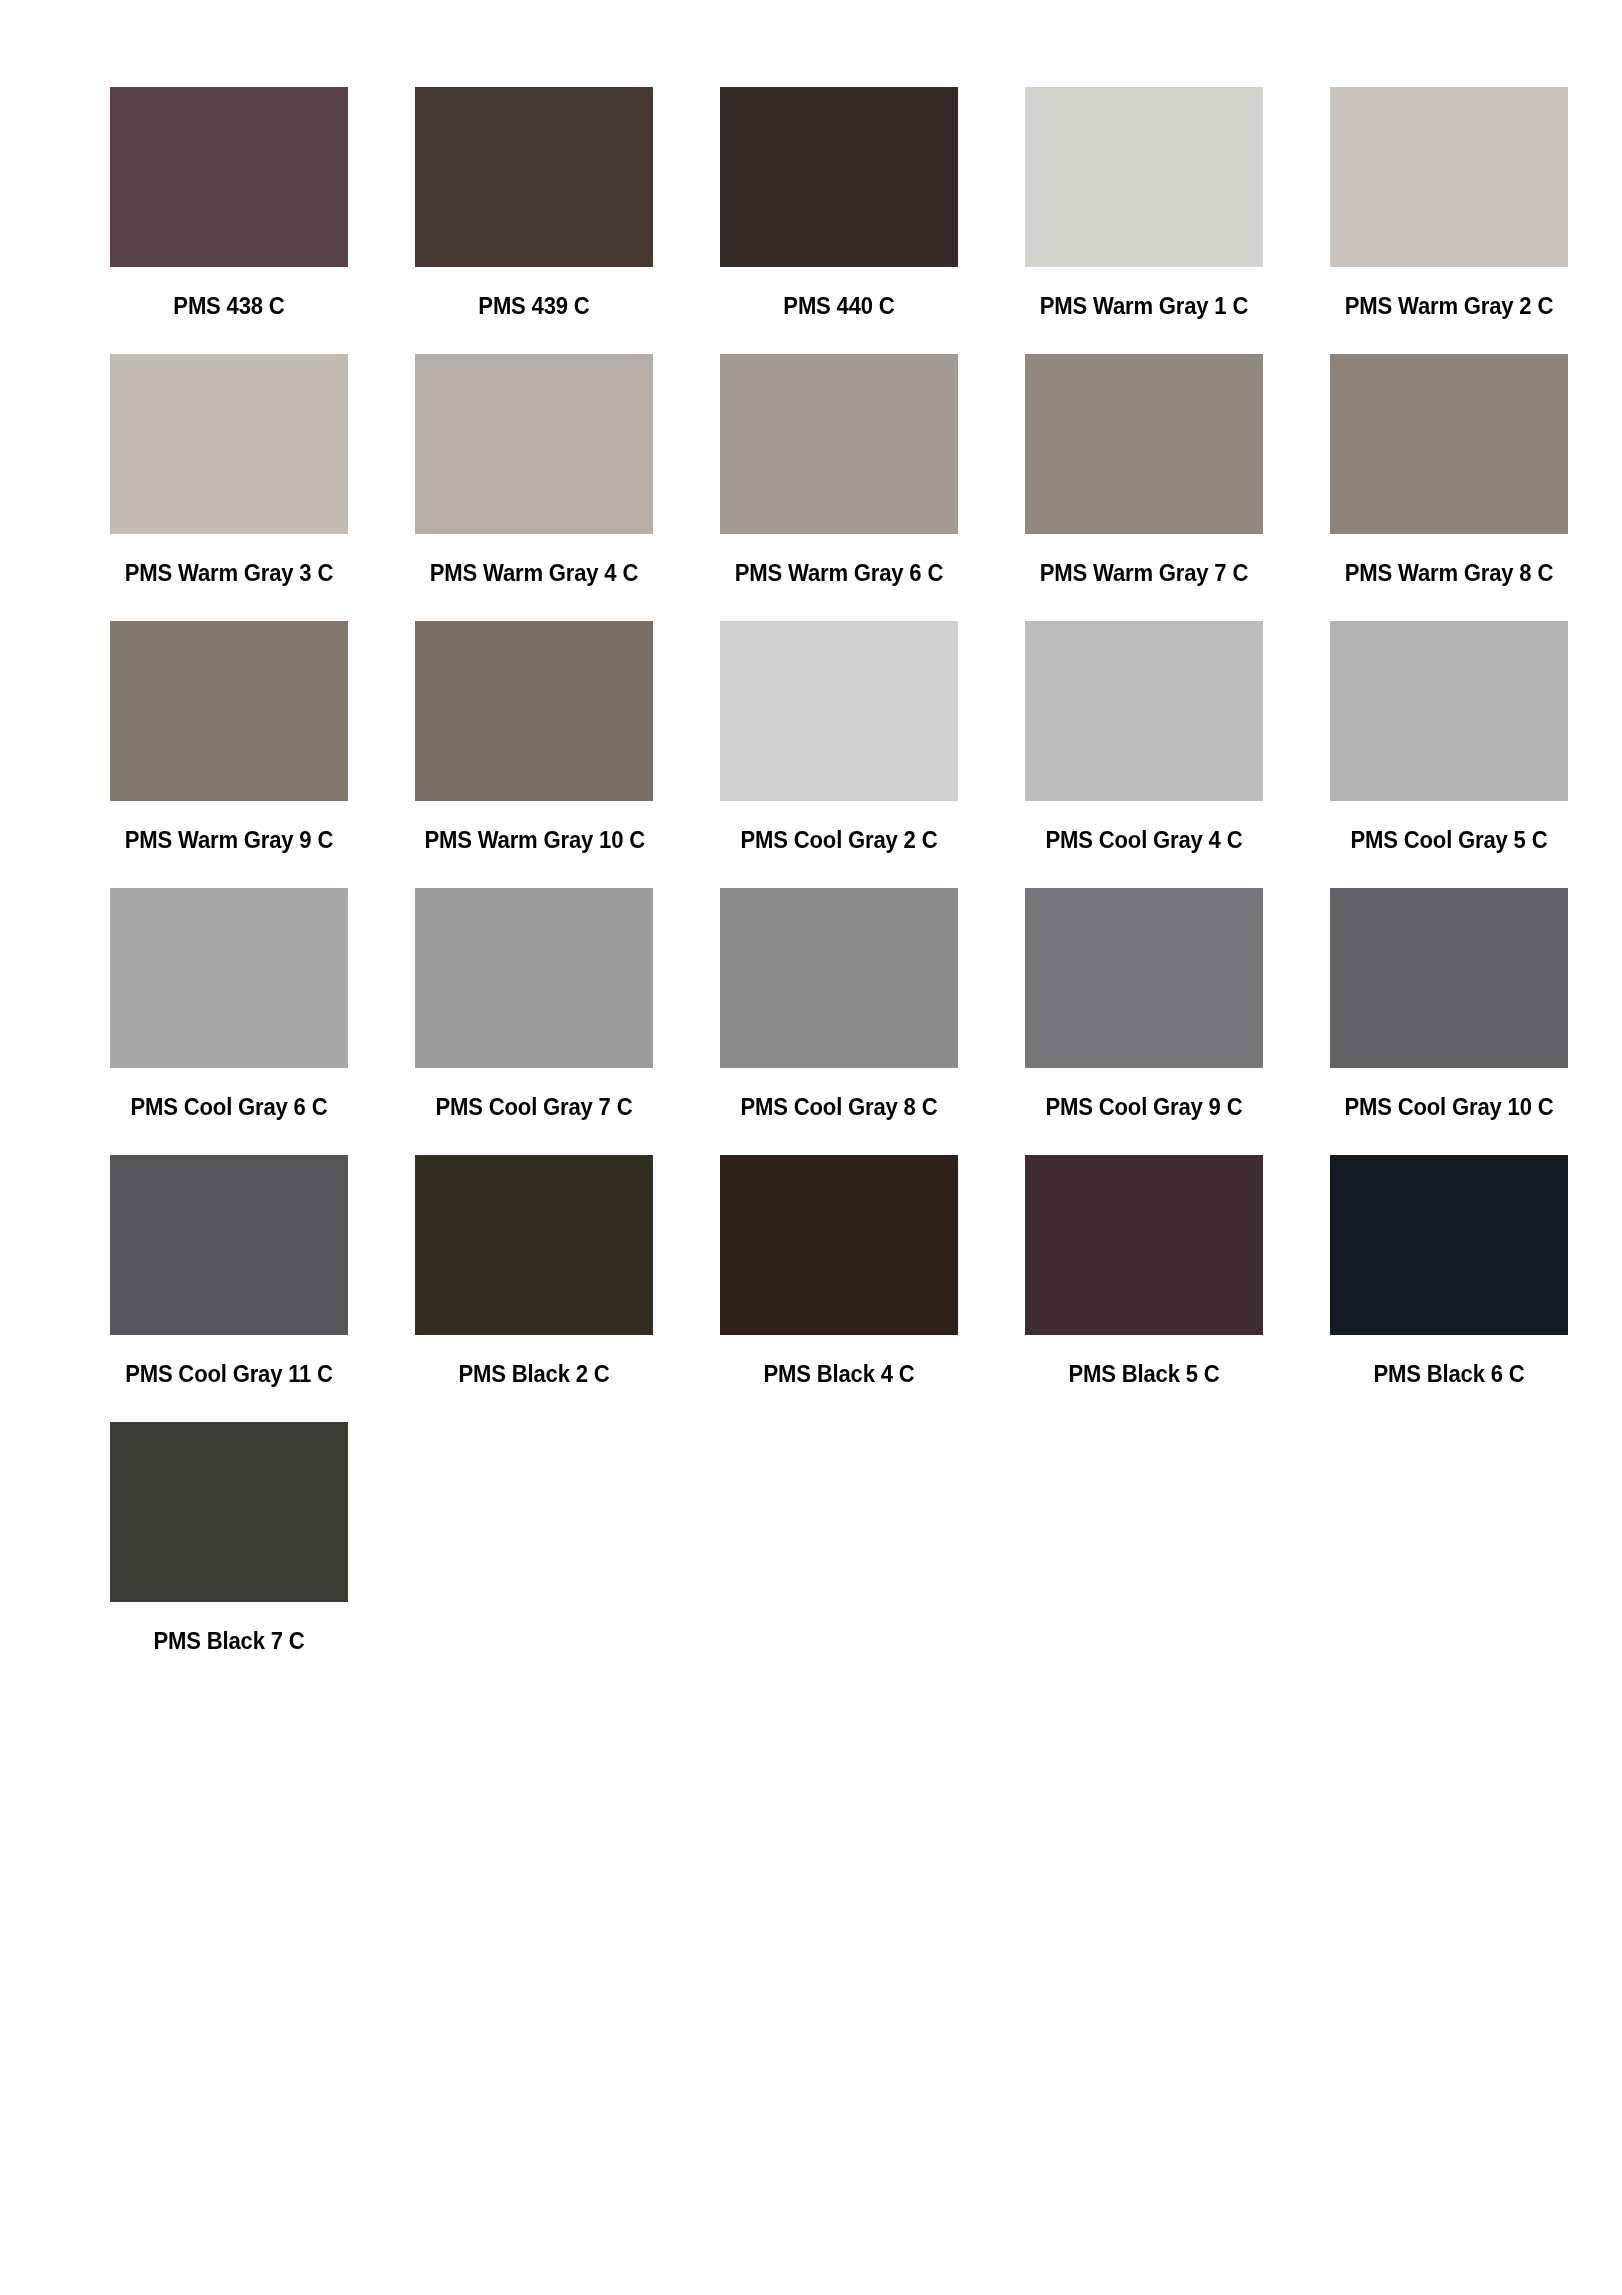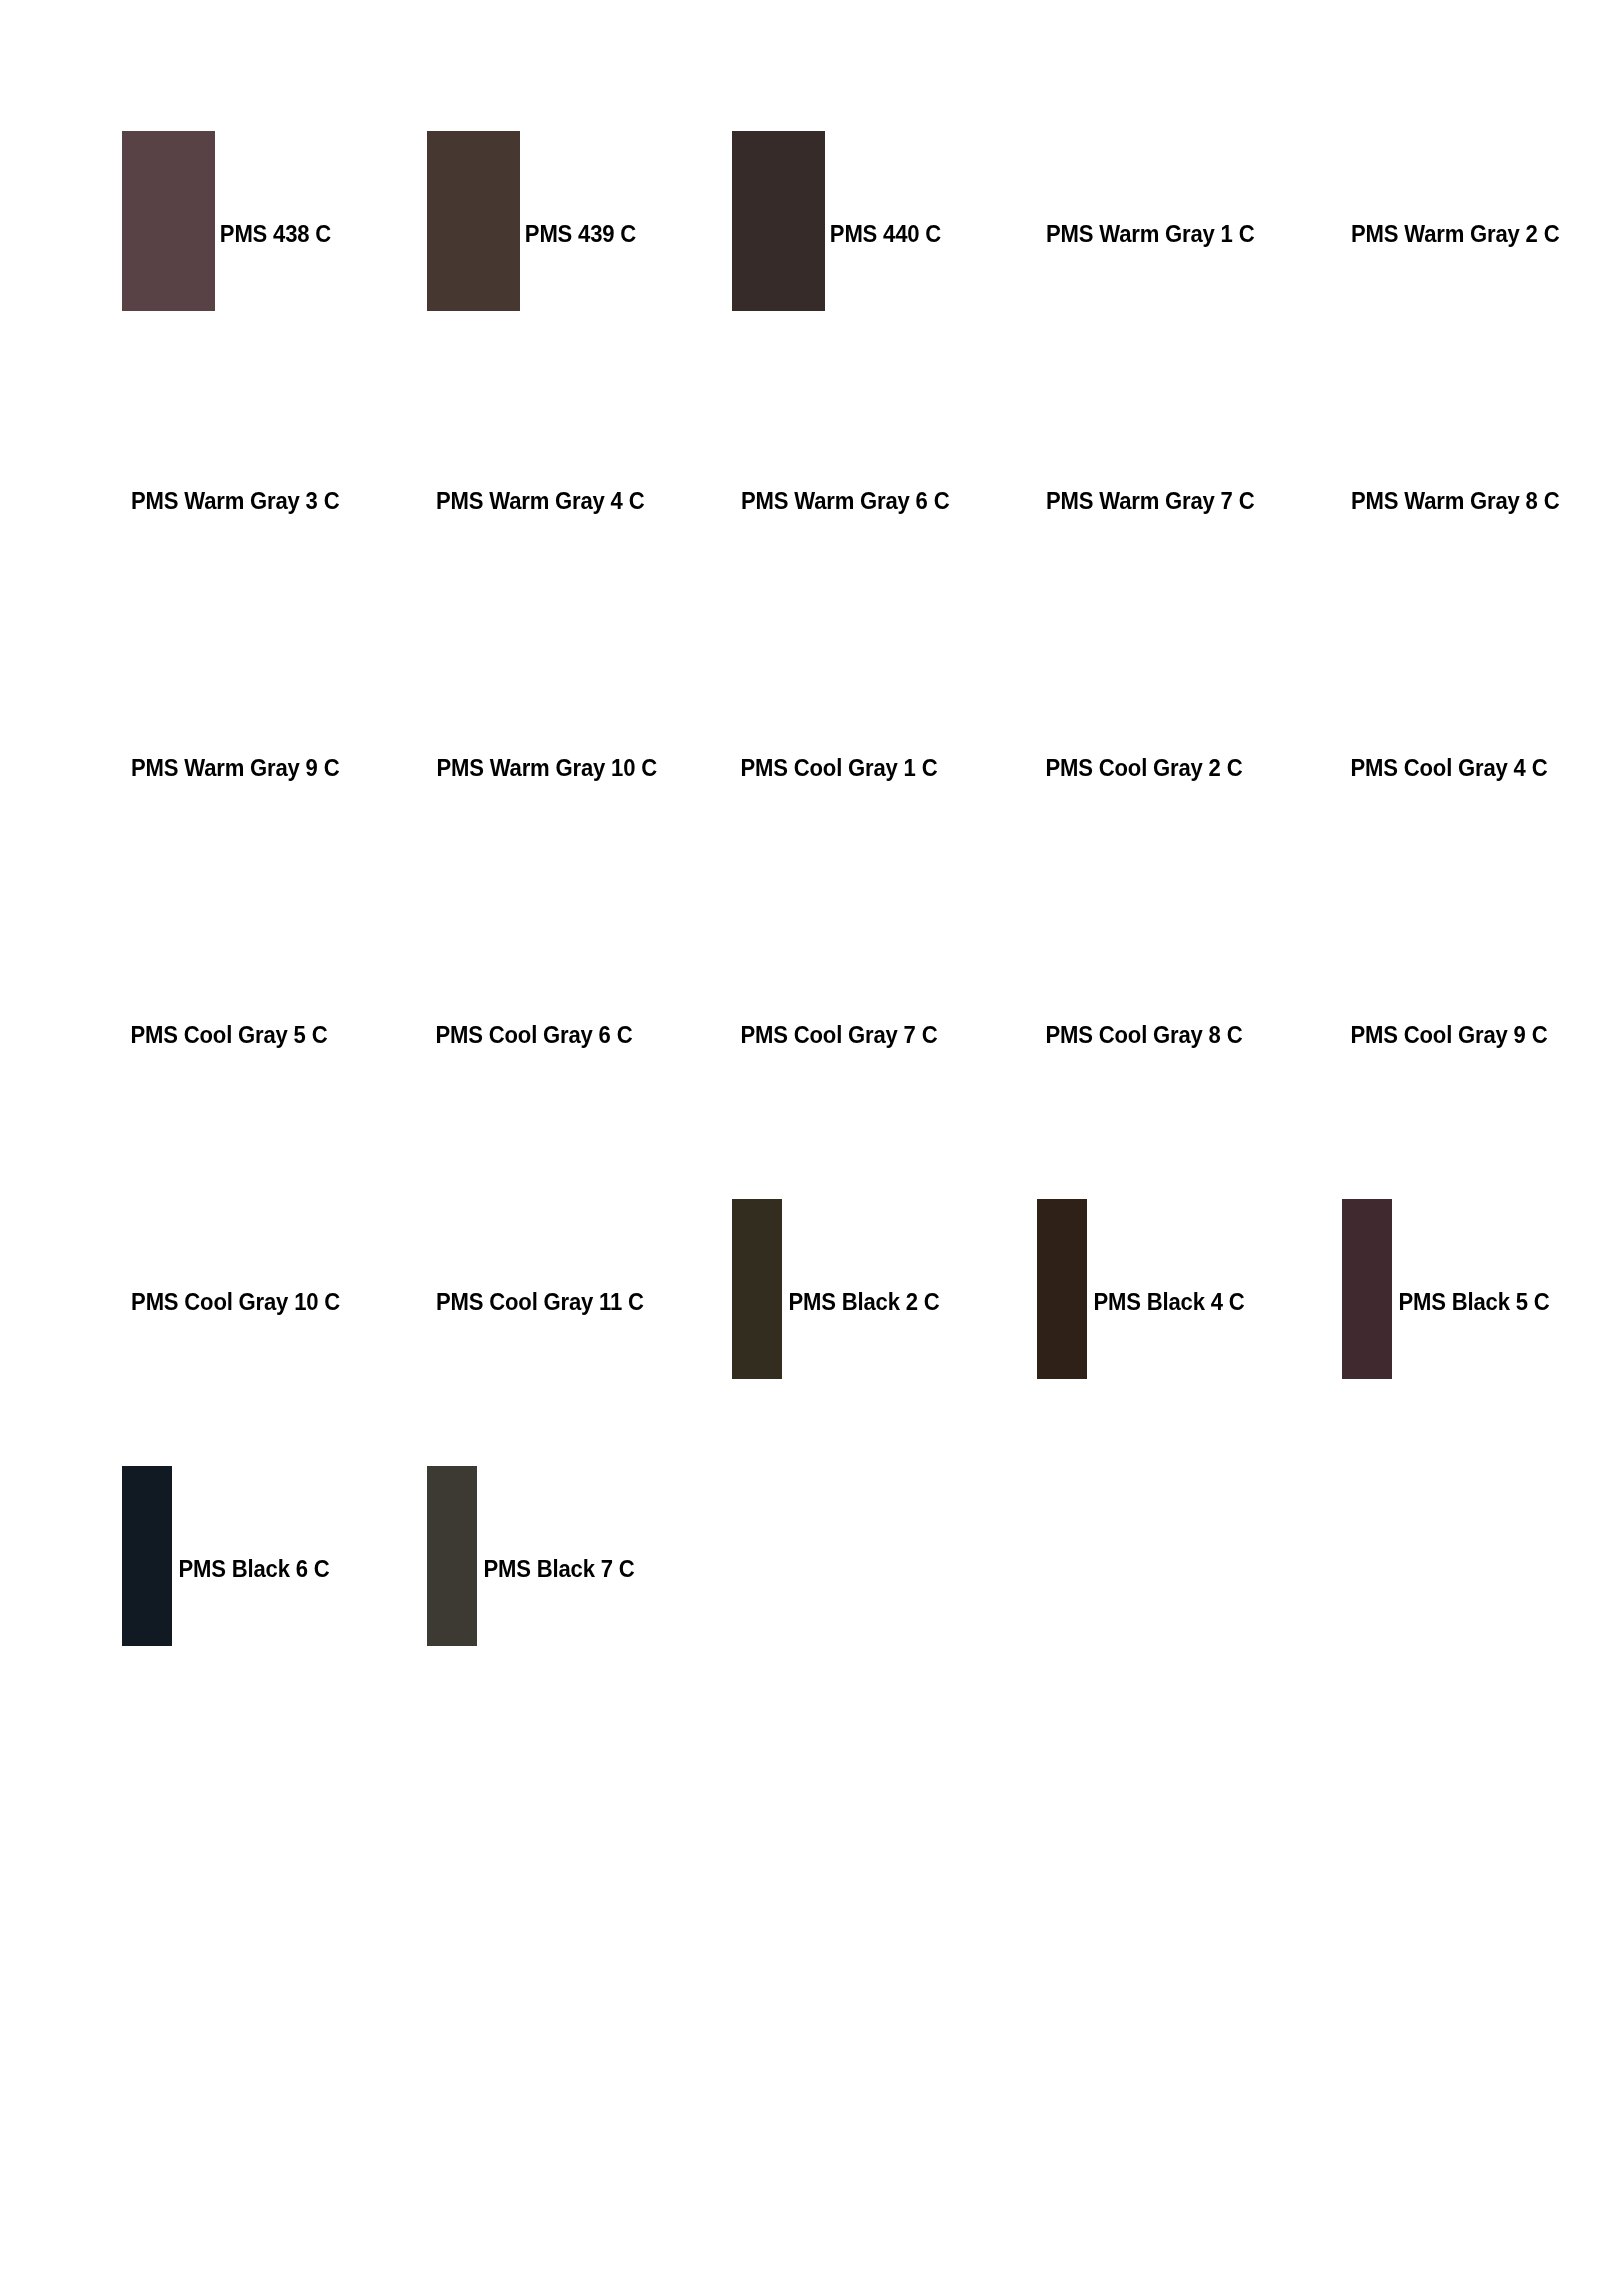--- a/index.html
+++ b/index.html
@@ -28,21 +28,21 @@
     column-gap: 67px;
     row-gap: 0px;
     align-content: start;
   }
 
   .swatch-cell {
     width: 238px;
     height: 267px;
     box-sizing: border-box;
     display: flex;
-    flex-direction: row;
+    flex-direction: column;
     align-items: center;
     padding-left: 24px;
   }
 
   .swatch-chip {
     width: 238px;
     height: 180px;
     display: block;
   }
 
@@ -107,24 +107,20 @@
       </div>
       <div class="swatch-cell">
         <div class="swatch-chip" style="background-color: rgb(130, 119, 109);"></div>
         <div class="swatch-label">PMS Warm Gray 9 C</div>
       </div>
       <div class="swatch-cell">
         <div class="swatch-chip" style="background-color: rgb(122, 110, 101);"></div>
         <div class="swatch-label">PMS Warm Gray 10 C</div>
       </div>
       <div class="swatch-cell">
-        <div class="swatch-chip" style="background-color: rgb(219, 220, 218);"></div>
-        <div class="swatch-label">PMS Cool Gray 1 C</div>
-      </div>
-      <div class="swatch-cell">
         <div class="swatch-chip" style="background-color: rgb(208, 208, 207);"></div>
         <div class="swatch-label">PMS Cool Gray 2 C</div>
       </div>
       <div class="swatch-cell">
         <div class="swatch-chip" style="background-color: rgb(187, 188, 188);"></div>
         <div class="swatch-label">PMS Cool Gray 4 C</div>
       </div>
       <div class="swatch-cell">
         <div class="swatch-chip" style="background-color: rgb(177, 179, 179);"></div>
         <div class="swatch-label">PMS Cool Gray 5 C</div>

